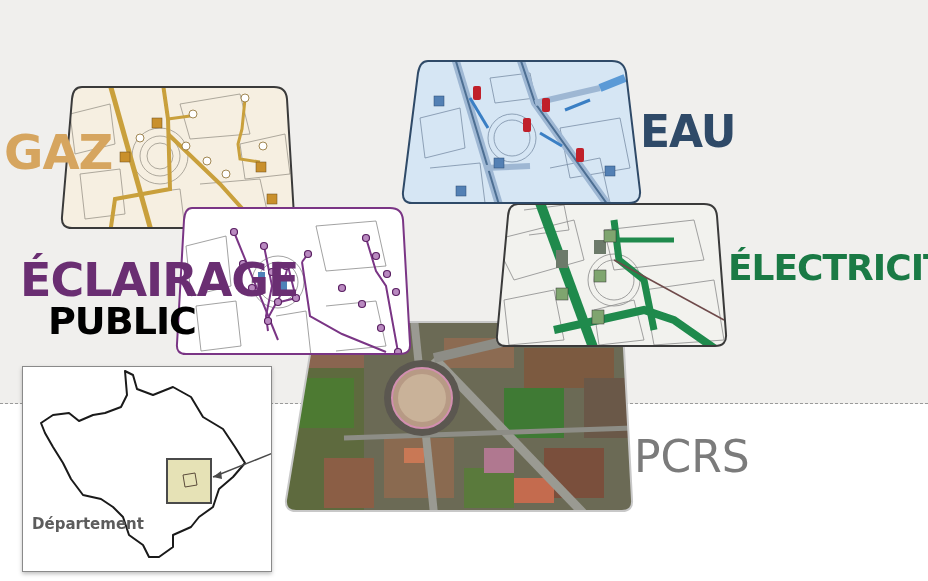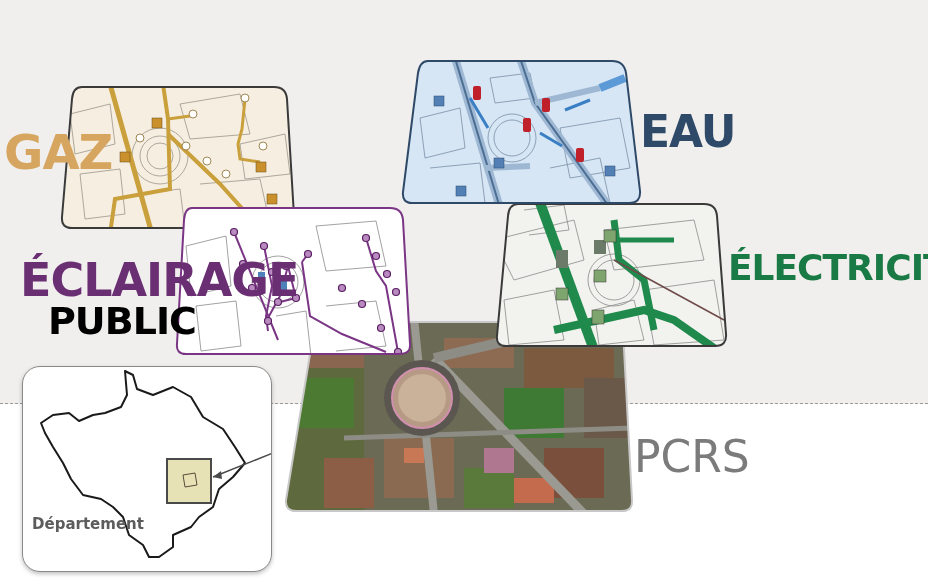--- a/index.html
+++ b/index.html
@@ -23,21 +23,21 @@
     line-height: 1; white-space: nowrap;
   }
   .lbl-gaz { left: 4px; top: 128px; font-size: 48px; color: #d6a55f; }
   .lbl-eau { left: 640px; top: 110px; font-size: 44px; color: #2f4a68; }
   .lbl-ecl1 { left: 20px; top: 250px; font-size: 46px; color: #6a2e72; margin-top: 7px; }
   .lbl-ecl2 { left: 48px; top: 302px; font-size: 38px; color: #000000; }
   .lbl-elec { left: 728px; top: 250px; font-size: 36px; color: #1a7a45; }
   .lbl-pcrs { left: 634px; top: 435px; font-size: 44px; color: #7b7b7b; font-weight: normal; letter-spacing: 0; }
   .inset {
     position: absolute; left: 22px; top: 366px; width: 248px; height: 204px;
-    background: #ffffff; border: 1.5px solid #8a8a8a; border-radius: 18px;
+    background: #ffffff; border: 1.5px solid #8a8a8a; border-radius: 0;
     box-shadow: 0 2px 4px rgba(0,0,0,0.25);
   }
   .inset-label {
     position: absolute; left: 0; top: 148px; width: 130px;
     text-align: center; font-size: 15px; font-weight: bold; color: #5c5c5c; line-height: 19px;
   }
 </style>
 </head>
 <body>
 

